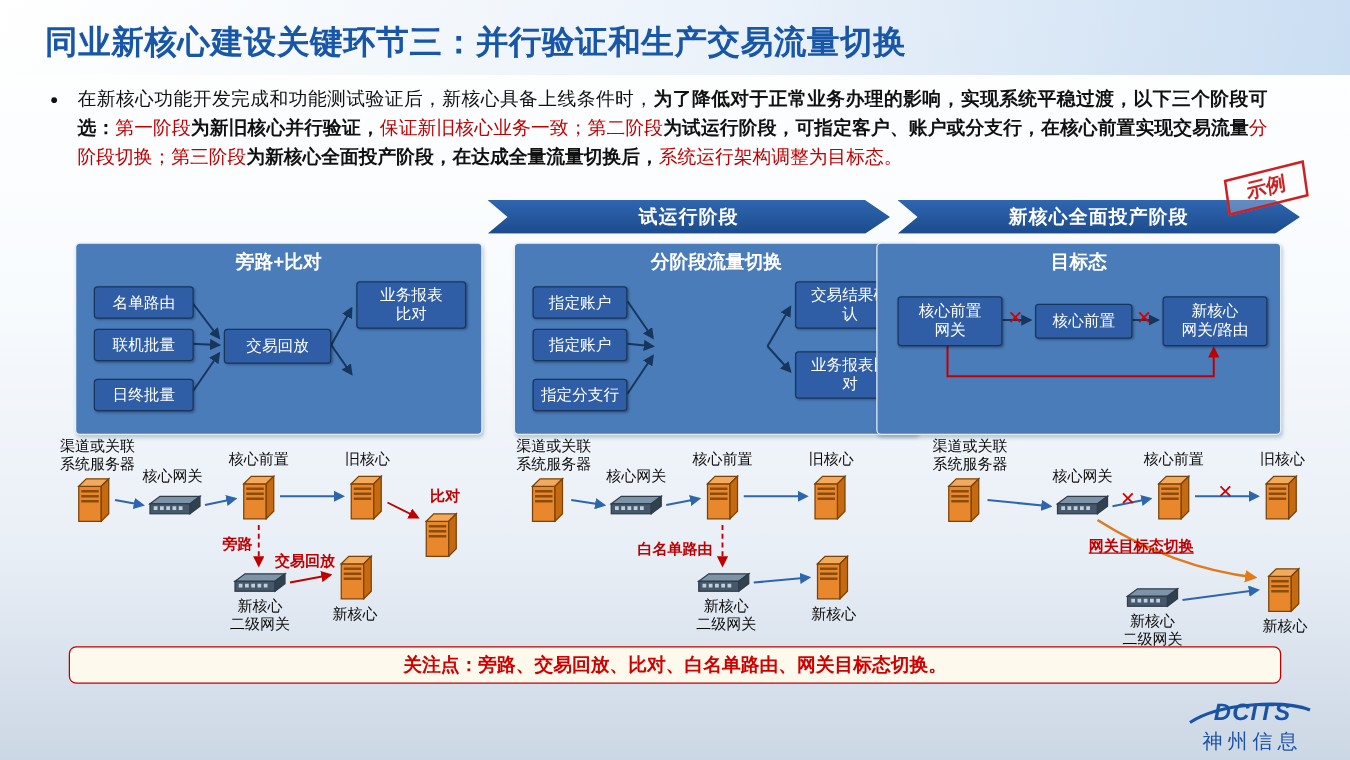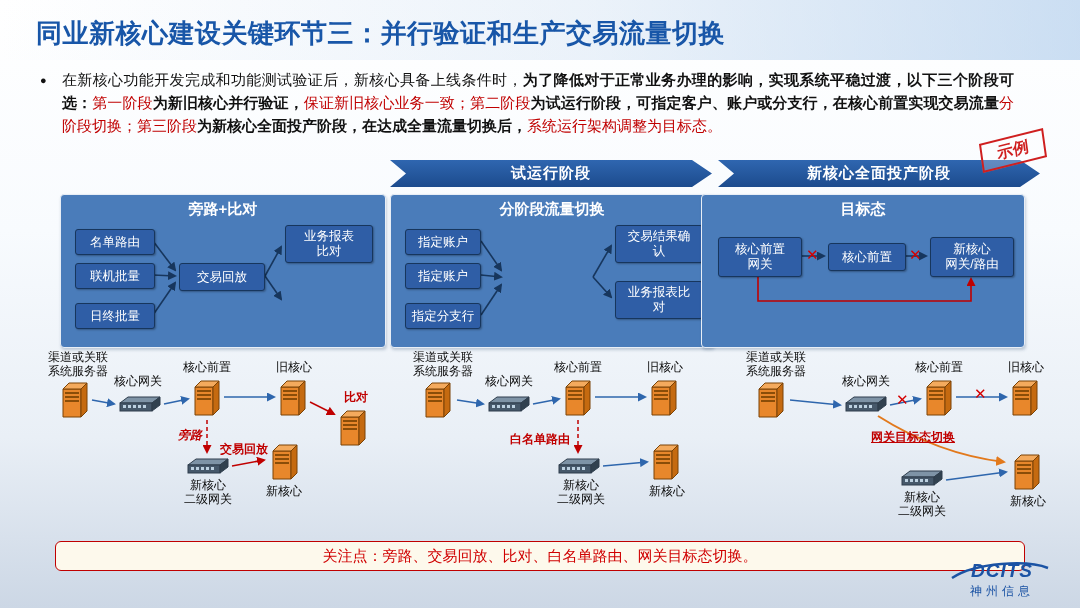--- a/index.html
+++ b/index.html
@@ -22,41 +22,41 @@
   .banner{position:absolute;top:160px;height:27px;color:#fff;font-size:15px;font-weight:700;letter-spacing:1px;
     display:flex;align-items:center;justify-content:center;
     background:linear-gradient(180deg,#2f66b0,#1c4b8d);
     clip-path:polygon(0 0, calc(100% - 20px) 0, 100% 50%, calc(100% - 20px) 100%, 0 100%, 16px 50%);}
   #banner1{left:60px;width:324px;}
   #banner2{left:390px;width:322px;}
   #banner3{left:718px;width:322px;}
   .panel{position:absolute;top:194px;height:152px;background:#4a7cba;border:1px solid #e8eef6;border-radius:4px;
     box-shadow:1px 2px 3px rgba(40,70,110,0.25);}
   #panel1{left:60px;width:324px;}
-  #panel2{left:390px;width:322px;}
+  #panel2{left:411px;width:322px;}
   #panel3{left:701px;width:322px;}
   .panel-title{position:absolute;top:5px;left:0;right:0;text-align:center;color:#fff;font-size:15px;font-weight:600;}
   .pbox{position:absolute;background:#2f5ea6;border:1px solid #17365d;border-radius:3px;color:#fff;
     font-size:12.5px;line-height:15px;display:flex;align-items:center;justify-content:center;text-align:center;
     white-space:pre-line;box-shadow:1px 1px 2px rgba(0,0,0,0.3);}
   .wires{position:absolute;left:0;top:0;pointer-events:none;}
   .xmark{position:absolute;color:#d40000;font-weight:900;font-size:15px;line-height:15px;z-index:5;}
   .infra{position:absolute;top:350px;height:178px;}
   #infra1{left:30px;width:360px;}
   #infra2{left:395px;width:330px;}
   #infra3{left:728px;width:344px;}
   .ilabel{position:absolute;font-size:12px;line-height:14px;color:#0a0a0a;text-align:center;white-space:pre-line;}
   .rlabel{position:absolute;font-size:12px;line-height:14px;color:#c00000;font-weight:700;text-align:center;white-space:pre-line;}
   .icon{position:absolute;}
-  .keynote{position:absolute;left:55px;top:541px;width:968px;height:28px;border:1px solid #c00000;border-radius:6px;
-    background:#fdf9ec;display:flex;align-items:center;justify-content:center;color:#d00000;font-size:15px;font-weight:400;}
+  .keynote{position:absolute;left:55px;top:517px;width:968px;height:28px;border:1px solid #c00000;border-radius:6px;
+    background:#fdf9ec;display:flex;align-items:center;justify-content:center;color:#d00000;font-size:15px;font-weight:700;}
   .logo{position:absolute;left:942px;top:560px;width:120px;text-align:center;color:#1b53a4;}
   .logo-swoosh{position:absolute;left:6px;top:-2px;}
   .logo-name{position:relative;font-style:italic;font-weight:700;font-size:19px;letter-spacing:1px;}
-  .logo-sub{position:relative;font-size:12px;letter-spacing:4px;margin-top:1px;}
+  .logo-sub{position:relative;font-size:16px;letter-spacing:4px;margin-top:1px;}
 </style>
 </head>
 <body>
 
 <svg style="position:absolute;width:0;height:0" aria-hidden="true">
   <defs>
     <symbol id="ic-server" viewBox="0 0 30 38">
       <polygon points="3,9 21,9 21,37 3,37" fill="#e8872b" stroke="#7a4306" stroke-width="1"></polygon>
       <polygon points="3,9 9,3 27,3 21,9" fill="#f4aa5d" stroke="#7a4306" stroke-width="1"></polygon>
       <polygon points="21,9 27,3 27,31 21,37" fill="#c56a10" stroke="#7a4306" stroke-width="1"></polygon>
@@ -176,21 +176,21 @@
         <use href="#ic-server"></use>
       </svg>
     <div class="ilabel" style="left:242px;top:10px;width:44px">旧核心</div>
     <svg class="icon" style="left:248px;top:28px" width="30" height="38">
         <use href="#ic-server"></use>
       </svg>
     <div class="rlabel" style="left:304px;top:40px;width:44px">比对</div>
     <svg class="icon" style="left:308px;top:58px" width="30" height="38">
         <use href="#ic-server"></use>
       </svg>
-    <div class="rlabel" style="left:142px;top:78px;width:36px;font-style:italic">旁路</div>
+    <div class="rlabel" style="left:142px;top:78px;width:36px;">旁路</div>
     <svg class="icon" style="left:156px;top:106px" width="44" height="20">
         <use href="#ic-switch"></use>
       </svg>
     <div class="ilabel" style="left:140px;top:128px;width:76px">新核心
 二级网关</div>
     <div class="rlabel" style="left:182px;top:92px;width:64px">交易回放</div>
     <svg class="icon" style="left:240px;top:92px" width="30" height="38">
         <use href="#ic-server"></use>
       </svg>
     <div class="ilabel" style="left:232px;top:134px;width:44px">新核心</div>

